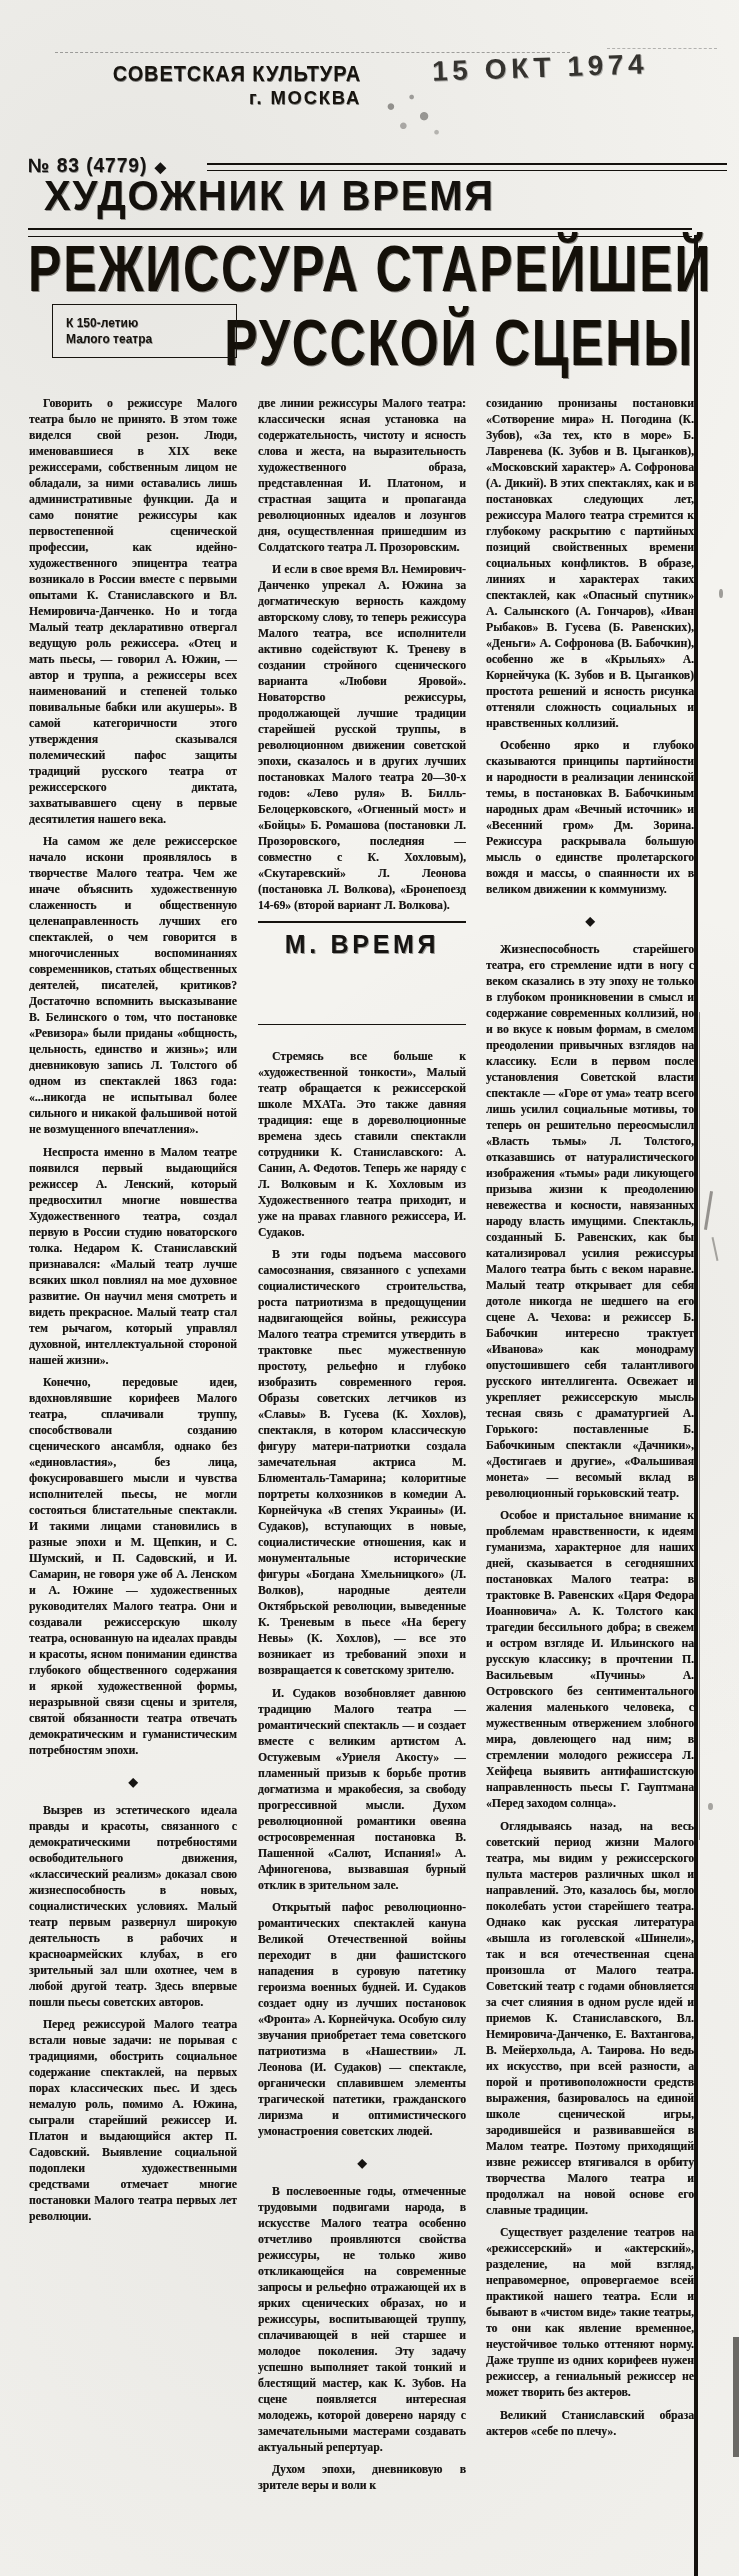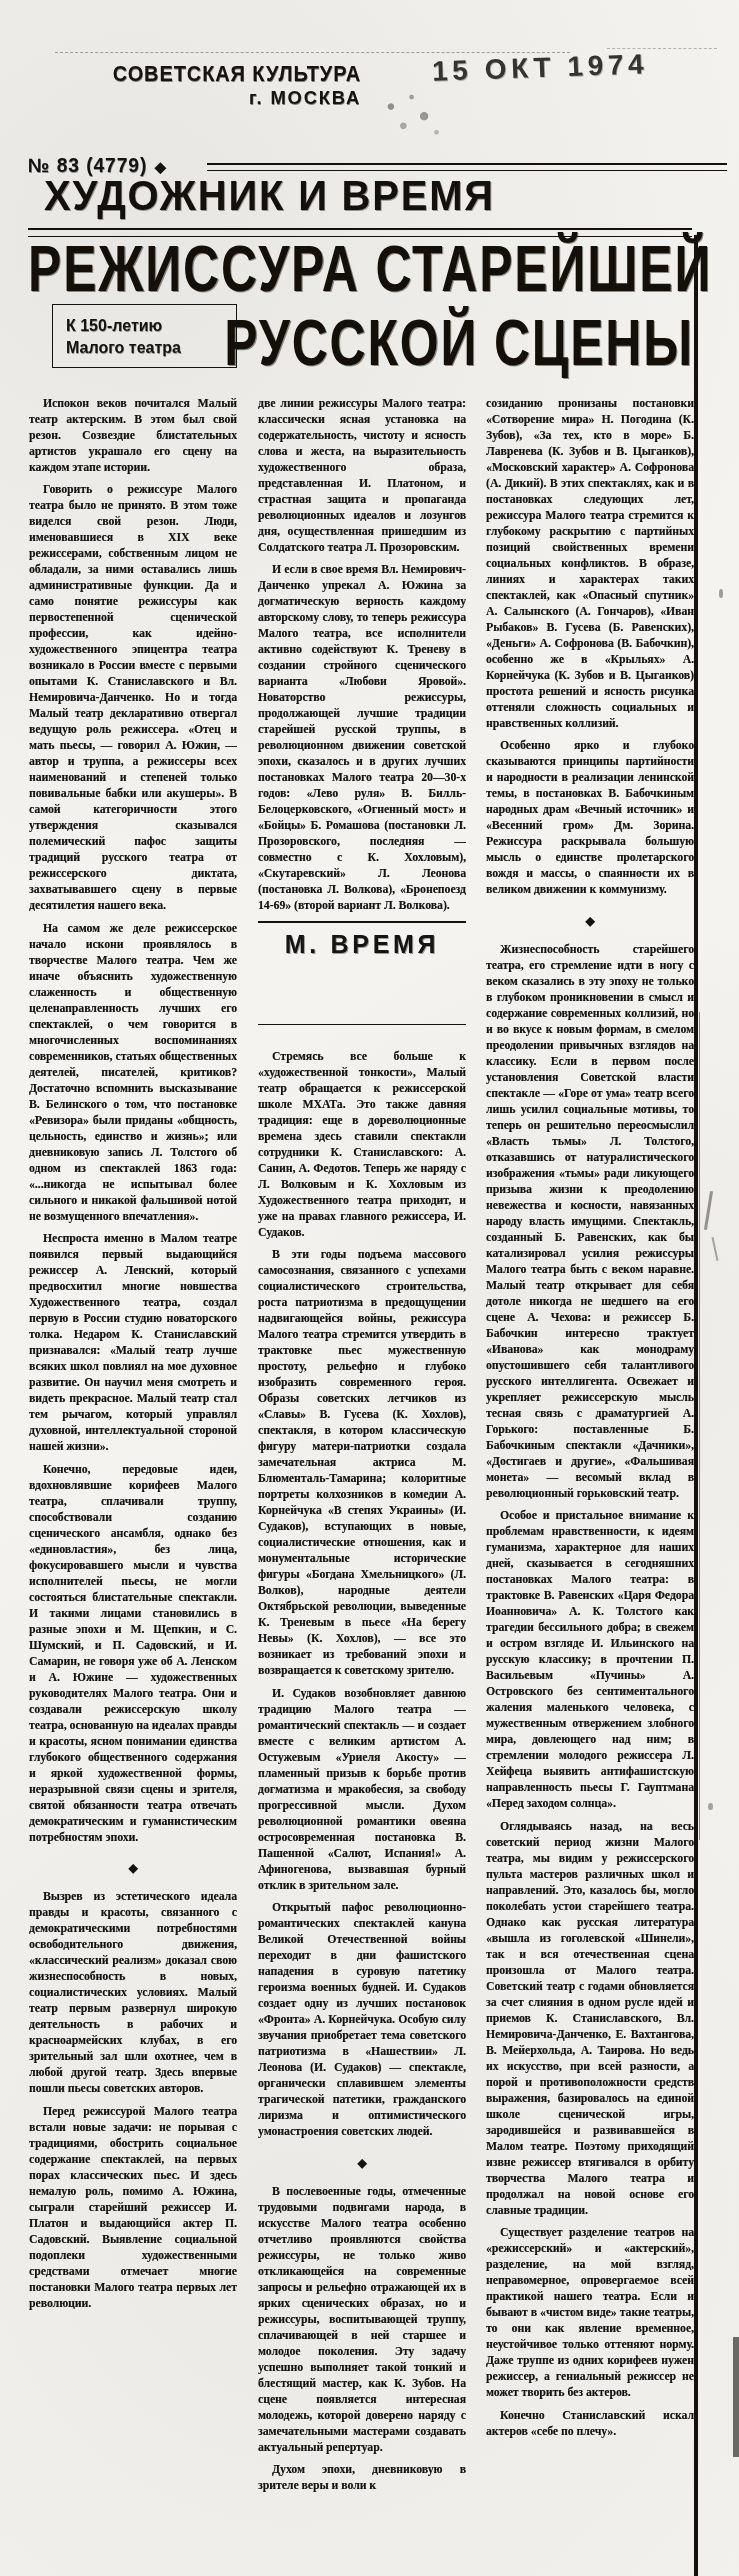--- a/index.html
+++ b/index.html
@@ -48,21 +48,21 @@
     border-top:2.8px solid #14110d;border-bottom:1.8px solid #14110d;}
 
   .headline{position:absolute;left:28px;top:237px;width:666px;text-align:right;
     font-family:"Liberation Sans", sans-serif;font-weight:bold;color:#141009;line-height:1.0;}
   .headline .hl1,.headline .hl2{font-size:50px;letter-spacing:1.8px;transform:scaleY(1.28);transform-origin:center top;
     text-shadow:1.1px 1.1px 0 rgba(20,16,9,.45);white-space:nowrap;}
   .headline .hl2{margin-top:24px;}
 
   .kicker-box{position:absolute;left:52px;top:304px;width:164px;padding:10px 5.5px 9.2px 13px;
     border:1.8px solid #17140f;font-family:"Liberation Sans", sans-serif;font-weight:bold;
-    font-size:16px;line-height:1.35;color:#17140f;text-shadow:0.5px 0.5px 0 rgba(20,20,20,.4);}
+    font-size:12px;line-height:1.35;color:#17140f;text-shadow:0.5px 0.5px 0 rgba(20,20,20,.4);}
 
   .v-rule{position:absolute;left:694px;top:235px;width:3.7px;height:2341px;background:#15120e;}
   .v-rule2{position:absolute;left:699px;top:1012px;width:0.9px;height:828px;background:rgba(21,18,14,.5);}
 
   .margin-mark{position:absolute;background:#4a4743;}
   .mm1{left:707px;top:1191px;width:2.8px;height:39px;transform:rotate(9deg);opacity:.55;}
   .mm2{left:714px;top:1237px;width:1.8px;height:24px;transform:rotate(-12deg);opacity:.45;}
   .mm3{left:733px;top:2337px;width:6.4px;height:120px;opacity:.8;}
   .mm4{left:719px;top:589px;width:3.7px;height:9.2px;border-radius:50%;opacity:.5;}
   .mm5{left:708px;top:1803px;width:4.6px;height:7.4px;border-radius:50%;opacity:.45;}
@@ -119,21 +119,20 @@
   <div class="v-rule"></div>
   <div class="v-rule2"></div>
 
   <div class="margin-mark mm1"></div>
   <div class="margin-mark mm2"></div>
   <div class="margin-mark mm3"></div>
   <div class="margin-mark mm4"></div>
   <div class="margin-mark mm5"></div>
 
   <div id="col-left" class="col">
-      <p class="para">Испокон веков почитался Малый театр актерским. В этом был свой резон. Созвездие блистательных артистов украшало его сцену на каждом этапе истории.</p>
       <p class="para">Говорить о режиссуре Малого театра было не принято. В этом тоже виделся свой резон. Люди, именовавшиеся в XIX веке режиссерами, собственным лицом не обладали, за ними оставались лишь административные функции. Да и само понятие режиссуры как первостепенной сценической профессии, как идейно-художественного эпицентра театра возникало в России вместе с первыми опытами К. Станиславского и Вл. Немировича-Данченко. Но и тогда Малый театр декларативно отвергал ведущую роль режиссера. «Отец и мать пьесы, — говорил А. Южин, — автор и труппа, а режиссеры всех наименований и степеней только повивальные бабки или акушеры». В самой категоричности этого утверждения сказывался полемический пафос защиты традиций русского театра от режиссерского диктата, захватывавшего сцену в первые десятилетия нашего века.</p>
       <p class="para">На самом же деле режиссерское начало искони проявлялось в творчестве Малого театра. Чем же иначе объяснить художественную слаженность и общественную целенаправленность лучших его спектаклей, о чем говорится в многочисленных воспоминаниях современников, статьях общественных деятелей, писателей, критиков? Достаточно вспомнить высказывание В. Белинского о том, что постановке «Ревизора» были приданы «общность, цельность, единство и жизнь»; или дневниковую запись Л. Толстого об одном из спектаклей 1863 года: «...никогда не испытывал более сильного и никакой фальшивой нотой не возмущенного впечатления».</p>
       <p class="para">Неспроста именно в Малом театре появился первый выдающийся режиссер А. Ленский, который предвосхитил многие новшества Художественного театра, создал первую в России студию новаторского толка. Недаром К. Станиславский признавался: «Малый театр лучше всяких школ повлиял на мое духовное развитие. Он научил меня смотреть и видеть прекрасное. Малый театр стал тем рычагом, который управлял духовной, интеллектуальной стороной нашей жизни».</p>
       <p class="para">Конечно, передовые идеи, вдохновлявшие корифеев Малого театра, сплачивали труппу, способствовали созданию сценического ансамбля, однако без «единовластия», без лица, фокусировавшего мысли и чувства исполнителей пьесы, не могли состояться блистательные спектакли. И такими лицами становились в разные эпохи и М. Щепкин, и С. Шумский, и П. Садовский, и И. Самарин, не говоря уже об А. Ленском и А. Южине — художественных руководителях Малого театра. Они и создавали режиссерскую школу театра, основанную на идеалах правды и красоты, ясном понимании единства глубокого общественного содержания и яркой художественной формы, неразрывной связи сцены и зрителя, святой обязанности театра отвечать демократическим и гуманистическим потребностям эпохи.</p>
       <div class="diamond-sep">◆</div>
       <p class="para">Вызрев из эстетического идеала правды и красоты, связанного с демократическими потребностями освободительного движения, «классический реализм» доказал свою жизнеспособность в новых, социалистических условиях. Малый театр первым развернул широкую деятельность в рабочих и красноармейских клубах, в его зрительный зал шли охотнее, чем в любой другой театр. Здесь впервые пошли пьесы советских авторов.</p>
       <p class="para">Перед режиссурой Малого театра встали новые задачи: не порывая с традициями, обострить социальное содержание спектаклей, на первых порах классических пьес. И здесь немалую роль, помимо А. Южина, сыграли старейший режиссер И. Платон и выдающийся актер П. Садовский. Выявление социальной подоплеки художественными средствами отмечает многие постановки Малого театра первых лет революции.</p>
     </div>
   <div id="col-middle" class="col">
       <p class="para no-indent">две линии режиссуры Малого театра: классически ясная установка на содержательность, чистоту и ясность слова и жеста, на выразительность художественного образа, представленная И. Платоном, и страстная защита и пропаганда революционных идеалов и лозунгов дня, осуществленная пришедшим из Солдатского театра Л. Прозоровским.</p>
@@ -152,16 +151,16 @@
       <p class="para">Духом эпохи, дневниковую в зрителе веры и воли к</p>
     </div>
   <div id="col-right" class="col">
       <p class="para no-indent">созиданию пронизаны постановки «Сотворение мира» Н. Погодина (К. Зубов), «За тех, кто в море» Б. Лавренева (К. Зубов и В. Цыганков), «Московский характер» А. Софронова (А. Дикий). В этих спектаклях, как и в постановках следующих лет, режиссура Малого театра стремится к глубокому раскрытию с партийных позиций свойственных времени социальных конфликтов. В образе, линиях и характерах таких спектаклей, как «Опасный спутник» А. Салынского (А. Гончаров), «Иван Рыбаков» В. Гусева (Б. Равенских), «Деньги» А. Софронова (В. Бабочкин), особенно же в «Крыльях» А. Корнейчука (К. Зубов и В. Цыганков) простота решений и ясность рисунка оттеняли сложность социальных и нравственных коллизий.</p>
       <p class="para">Особенно ярко и глубоко сказываются принципы партийности и народности в реализации ленинской темы, в постановках В. Бабочкиным народных драм «Вечный источник» и «Весенний гром» Дм. Зорина. Режиссура раскрывала большую мысль о единстве пролетарского вождя и массы, о спаянности их в великом движении к коммунизму.</p>
       <div class="diamond-sep">◆</div>
       <p class="para">Жизнеспособность старейшего театра, его стремление идти в ногу с веком сказались в эту эпоху не только в глубоком проникновении в смысл и содержание современных коллизий, но и во вкусе к новым формам, в смелом преодолении привычных взглядов на классику. Если в первом после установления Советской власти спектакле — «Горе от ума» театр всего лишь усилил социальные мотивы, то теперь он решительно переосмыслил «Власть тьмы» Л. Толстого, отказавшись от натуралистического изображения «тьмы» ради ликующего призыва жизни к преодолению невежества и косности, навязанных народу власть имущими. Спектакль, созданный Б. Равенских, как бы катализировал усилия режиссуры Малого театра быть с веком наравне. Малый театр открывает для себя дотоле никогда не шедшего на его сцене А. Чехова: и режиссер Б. Бабочкин интересно трактует «Иванова» как монодраму опустошившего себя талантливого русского интеллигента. Освежает и укрепляет режиссерскую мысль тесная связь с драматургией А. Горького: поставленные Б. Бабочкиным спектакли «Дачники», «Достигаев и другие», «Фальшивая монета» — весомый вклад в революционный горьковский театр.</p>
       <p class="para">Особое и пристальное внимание к проблемам нравственности, к идеям гуманизма, характерное для наших дней, сказывается в сегодняшних постановках Малого театра: в трактовке В. Равенских «Царя Федора Иоанновича» А. К. Толстого как трагедии бессильного добра; в свежем и остром взгляде И. Ильинского на русскую классику; в прочтении П. Васильевым «Пучины» А. Островского без сентиментального жаления маленького человека, с мужественным отвержением злобного мира, довлеющего над ним; в стремлении молодого режиссера Л. Хейфеца выявить антифашистскую направленность пьесы Г. Гауптмана «Перед заходом солнца».</p>
       <p class="para">Оглядываясь назад, на весь советский период жизни Малого театра, мы видим у режиссерского пульта мастеров различных школ и направлений. Это, казалось бы, могло поколебать устои старейшего театра. Однако как русская литература «вышла из гоголевской «Шинели», так и вся отечественная сцена произошла от Малого театра. Советский театр с годами обновляется за счет слияния в одном русле идей и приемов К. Станиславского, Вл. Немировича-Данченко, Е. Вахтангова, В. Мейерхольда, А. Таирова. Но ведь их искусство, при всей разности, а порой и противоположности средств выражения, базировалось на единой школе сценической игры, зародившейся и развивавшейся в Малом театре. Поэтому приходящий извне режиссер втягивался в орбиту творчества Малого театра и продолжал на новой основе его славные традиции.</p>
       <p class="para">Существует разделение театров на «режиссерский» и «актерский», разделение, на мой взгляд, неправомерное, опровергаемое всей практикой нашего театра. Если и бывают в «чистом виде» такие театры, то они как явление временное, неустойчивое только оттеняют норму. Даже труппе из одних корифеев нужен режиссер, а гениальный режиссер не может творить без актеров.</p>
-      <p class="para">Конечно Станиславский искал актеров «себе по плечу».</p>
+      <p class="para">Великий Станиславский образа актеров «себе по плечу».</p>
     </div>
 </div>
 
 
 </body></html>

